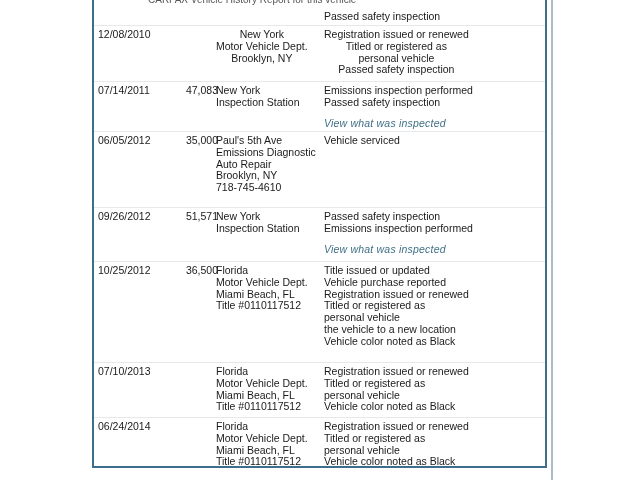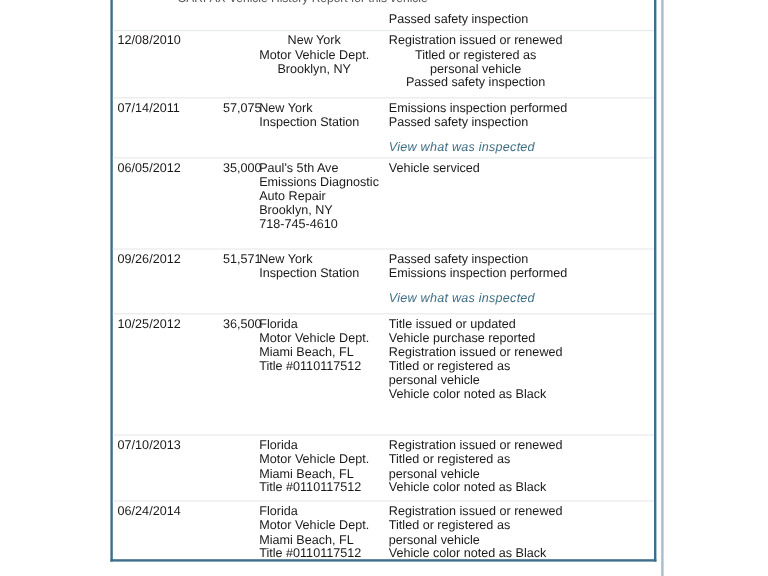--- a/index.html
+++ b/index.html
@@ -61,21 +61,21 @@
       </div>
       <div class="cell c-details" style="top: 3px;">
         <span class="line">Registration issued or renewed</span>
         <span class="line">Titled or registered as</span>
         <span class="line">personal vehicle</span>
         <span class="line">Passed safety inspection</span>
       </div>
     </div>
     <div class="row" style="top: 81px;">
       <div class="cell c-date" style="top: 3px;">07/14/2011</div>
-      <div class="cell c-miles" style="top: 3px;">57,075</div>
+      <div class="cell c-miles" style="top: 3px;">47,083</div>
       <div class="cell c-source" style="top: 3px;">
         <span class="line">New York</span>
         <span class="line">Inspection Station</span>
       </div>
       <div class="cell c-details" style="top: 3px;">
         <span class="line">Emissions inspection performed</span>
         <span class="line">Passed safety inspection</span>
         <span class="link">View what was inspected</span>
       </div>
     </div>
@@ -114,20 +114,21 @@
         <span class="line">Motor Vehicle Dept.</span>
         <span class="line">Miami Beach, FL</span>
         <span class="line">Title #0110117512</span>
       </div>
       <div class="cell c-details" style="top: 3px;">
         <span class="line">Title issued or updated</span>
         <span class="line">Vehicle purchase reported</span>
         <span class="line">Registration issued or renewed</span>
         <span class="line">Titled or registered as</span>
         <span class="line">personal vehicle</span>
+        <span class="line">the vehicle to a new location</span>
         <span class="line">Vehicle color noted as Black</span>
       </div>
     </div>
     <div class="row" style="top: 362px;">
       <div class="cell c-date" style="top: 3px;">07/10/2013</div>
       <div class="cell c-miles" style="top: 3px;"></div>
       <div class="cell c-source" style="top: 3px;">
         <span class="line">Florida</span>
         <span class="line">Motor Vehicle Dept.</span>
         <span class="line">Miami Beach, FL</span>

